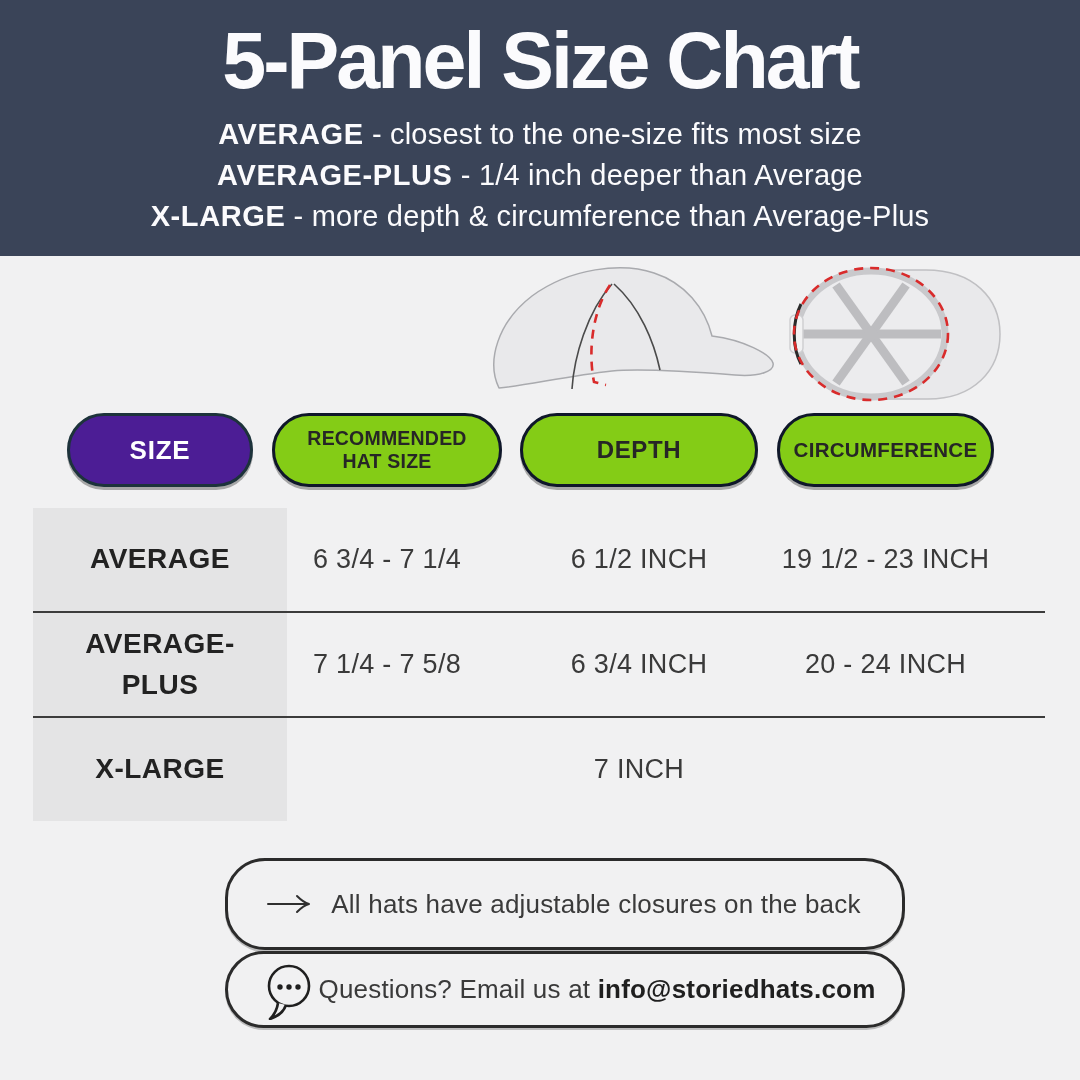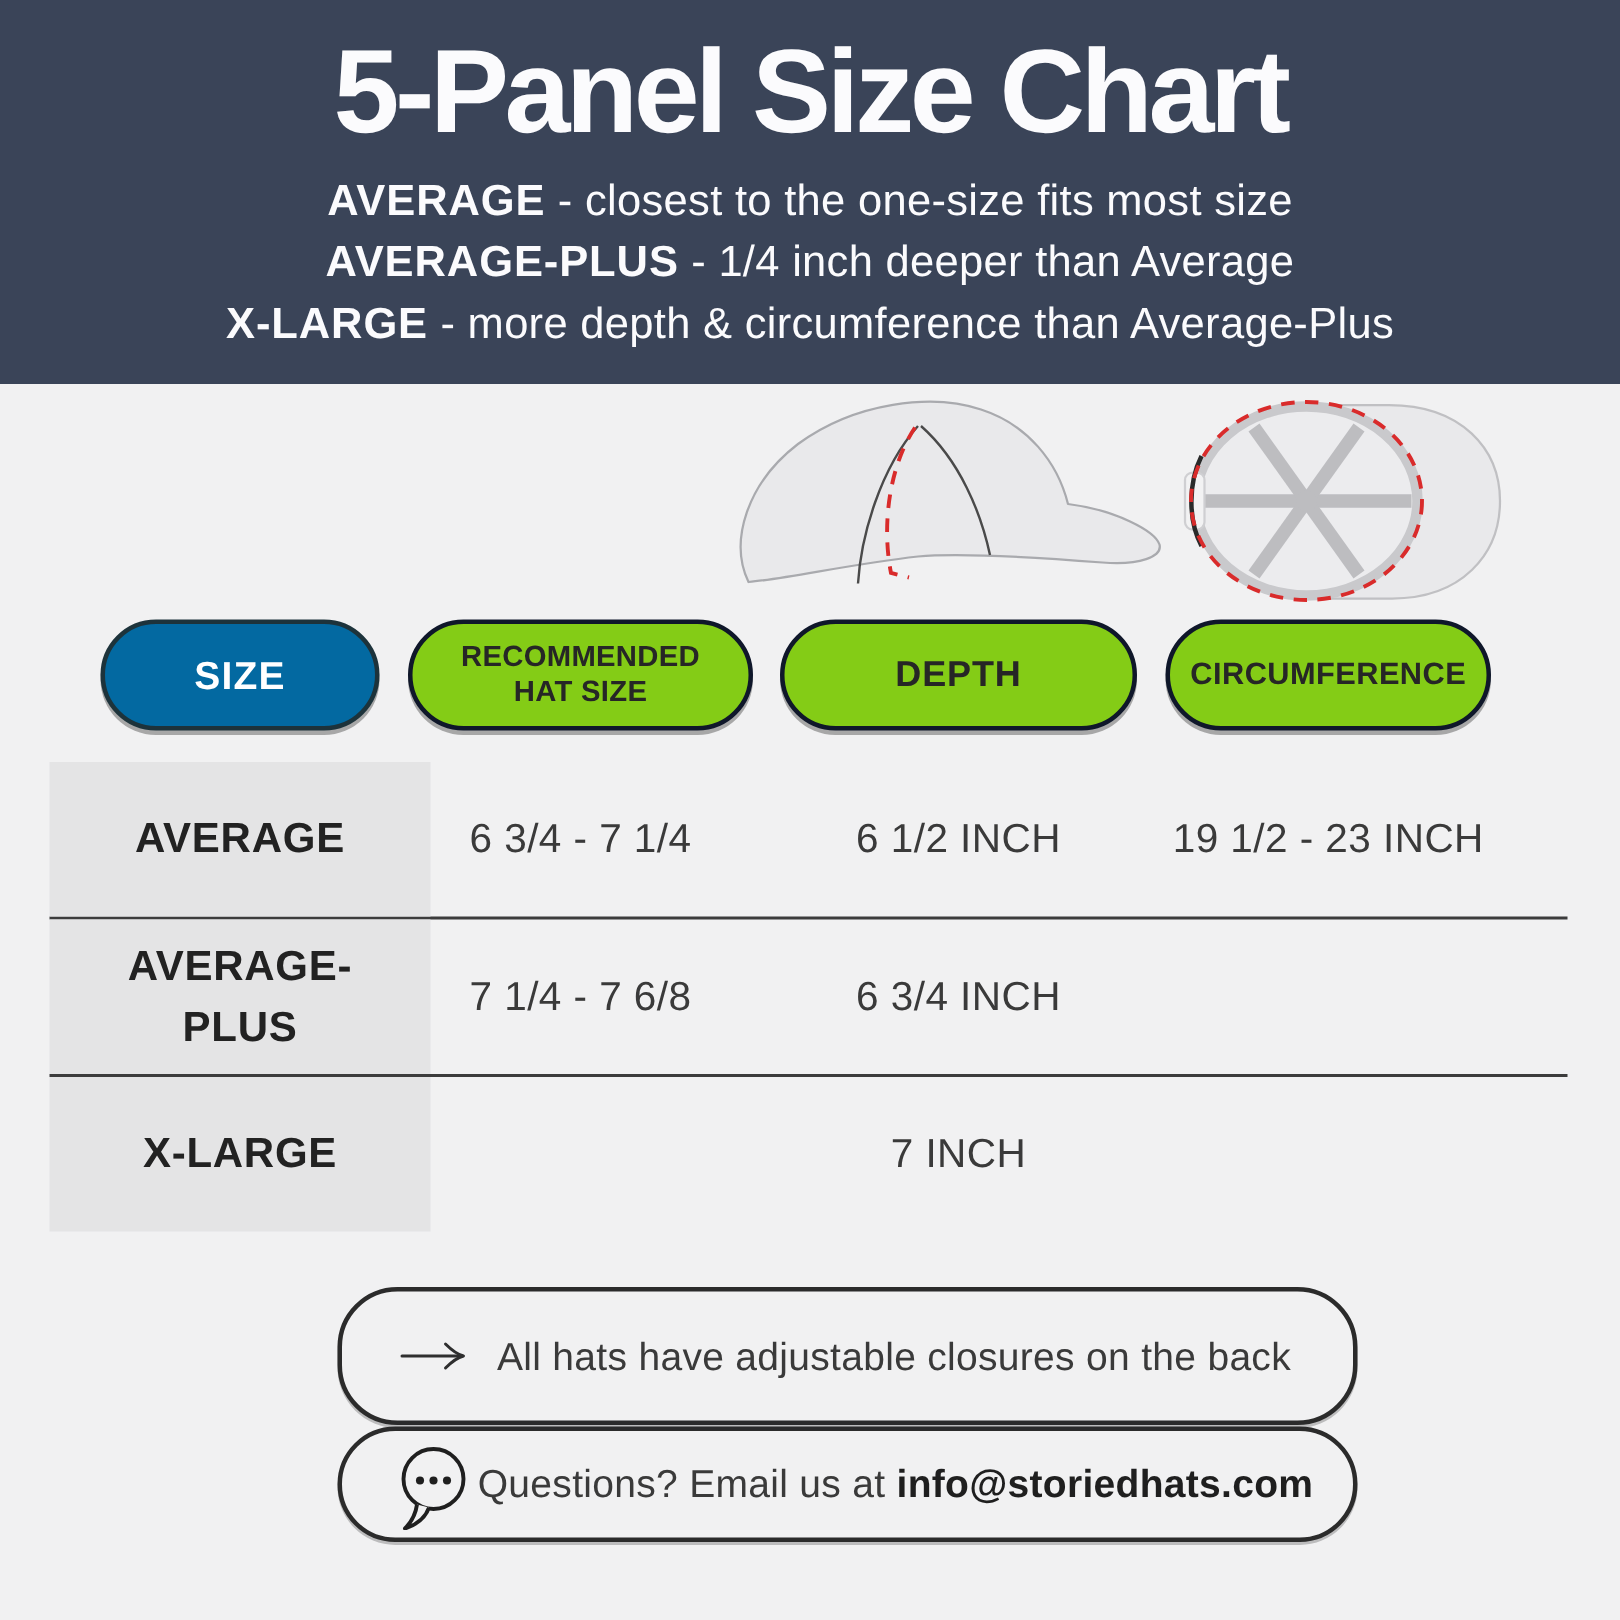--- a/index.html
+++ b/index.html
@@ -25,21 +25,21 @@
   .hat-bottom{position:absolute;left:778px;top:258px;}
   
   .pill{
     position:absolute;top:413px;height:74px;border-radius:38px;
     display:flex;align-items:center;justify-content:center;text-align:center;
     box-sizing:border-box;font-weight:bold;color:#262626;
     background:#84cc16;border:3px solid #0f172a;
     box-shadow:0 3px 0 rgba(30,30,30,.35);
   }
   .pill-size{
-    left:67px;width:186px;background:#0369a1;border:3px solid #1d333b;
+    left:67px;width:186px;background:#4c1d95;border:3px solid #1d333b;
     color:#ffffff;font-size:26px;letter-spacing:.8px;
   }
   .pill-hatsize{left:272px;width:230px;font-size:19.5px;line-height:1.18;letter-spacing:.2px;padding:0 14px;}
   .pill-depth{left:520px;width:238px;font-size:24px;letter-spacing:.6px;}
   .pill-circ{left:777px;width:217px;font-size:20.5px;letter-spacing:.3px;}
   
   .tbl{position:absolute;left:33px;top:508px;width:1012px;}
   .trow{position:relative;height:103px;}
   .trow.sep{border-bottom:2px solid #3c3c3c;}
   .cell{position:absolute;top:0;height:100%;display:flex;align-items:center;justify-content:center;text-align:center;}
@@ -111,22 +111,23 @@
         </div>
       <div class="cell c-hat val">6 3/4 - 7 1/4</div>
       <div class="cell c-depth val">6 1/2 INCH</div>
       <div class="cell c-circ val">19 1/2 - 23 INCH</div>
     </div>
 
     <div class="trow sep">
       <div class="cell c-size">
           <span>AVERAGE-PLUS</span>
         </div>
-      <div class="cell c-hat val">7 1/4 - 7 6/8</div>
+      <div class="cell c-hat val">7 1/4 - 7 5/8</div>
       <div class="cell c-depth val">6 3/4 INCH</div>
+      <div class="cell c-circ val">20 - 24 INCH</div>
     </div>
 
     <div class="trow">
       <div class="cell c-size">
           <span>X-LARGE</span>
         </div>
       <div class="cell c-depth val">7 INCH</div>
     </div>
 
   </div>

